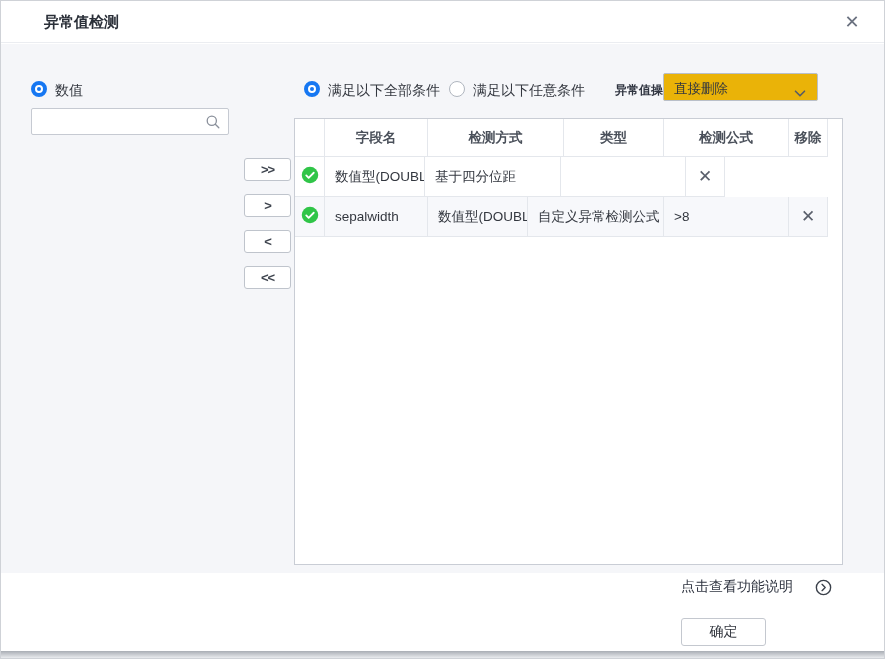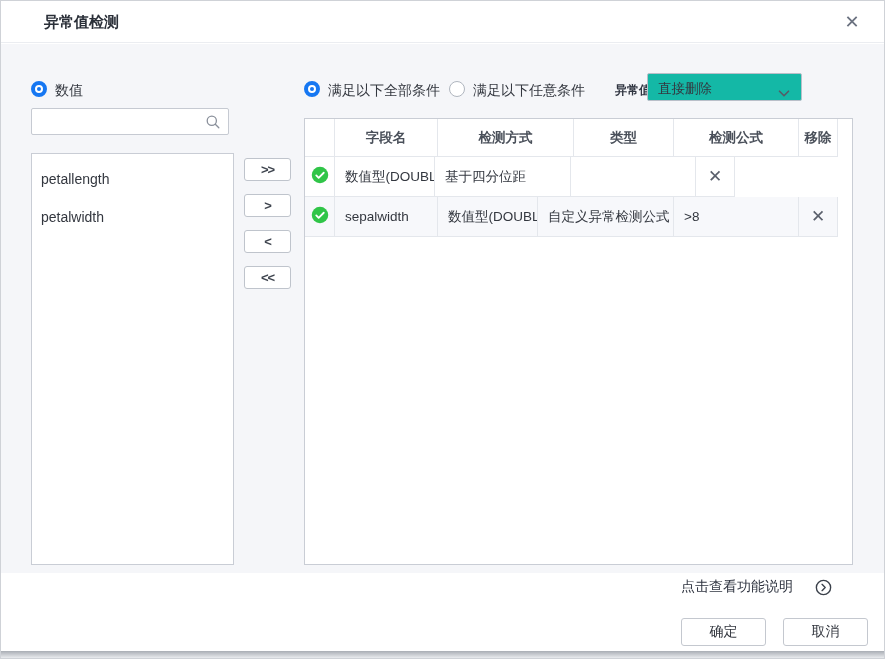--- a/index.html
+++ b/index.html
@@ -30,27 +30,27 @@
   .search .mag{position:absolute;right:7px;top:5px;}
   
   .listbox{position:absolute;left:30px;top:152px;width:203px;height:412px;background:#fff;
     border:1px solid #c9cdd5;padding-top:6px;}
   .listitem{height:38px;line-height:38px;padding-left:9px;font-size:14px;color:#33373f;cursor:pointer;}
   
   .tbtn{position:absolute;left:243px;width:47px;height:23px;background:#fff;border:1px solid #bfc4cc;
     border-radius:3px;display:flex;align-items:center;justify-content:center;cursor:pointer;
     font-size:13px;color:#3f454f;letter-spacing:-1px;font-weight:bold;}
   
-  .select{position:absolute;left:646px;top:72px;width:155px;height:28px;background:#14b8a6;
+  .select{position:absolute;left:662px;top:72px;width:155px;height:28px;background:#eab308;
     border:1px solid #b9bfc9;border-radius:2px;cursor:pointer;}
   .select .val{position:absolute;left:10px;top:6px;font-size:13.5px;color:#33373f;}
   .select .chev{position:absolute;right:11px;top:10px;}
   .oplabel{position:absolute;left:590px;top:81px;font-size:12px;color:#2f3440;font-weight:bold;margin-left:24px;}
   
-  .tpanel{position:absolute;left:303px;top:117px;width:549px;height:447px;background:#fff;border:1px solid #c9cdd5;}
+  .tpanel{position:absolute;left:293px;top:117px;width:549px;height:447px;background:#fff;border:1px solid #c9cdd5;}
   .tgrid{position:absolute;left:0;top:0;width:533px;}
   .trow{display:flex;}
   .tcell{border-right:1px solid #e4e7ec;border-bottom:1px solid #e4e7ec;display:flex;align-items:center;
     font-size:13.5px;color:#33373f;overflow:hidden;white-space:nowrap;}
   .thead .tcell{height:38px;justify-content:center;font-weight:bold;color:#4a505a;}
   .tbody .tcell{height:40px;padding-left:10px;}
   .tbody .tcell.c-status,.tbody .tcell.c-remove{padding-left:0;justify-content:center;}
   .c-status{width:30px;}
   .c-field{width:103px;}
   .c-type{width:100px;}
@@ -87,24 +87,20 @@
   <div class="search">
     <input type="text" value="" style="">
     <span class="mag">
       <svg width="16" height="16" viewBox="0 0 16 16">
         <circle cx="6.8" cy="6.8" r="4.6" fill="none" stroke="#8a909b" stroke-width="1.3"></circle>
         <line x1="10.3" y1="10.3" x2="13.8" y2="13.8" stroke="#8a909b" stroke-width="1.3" stroke-linecap="round"></line>
       </svg>
     </span>
   </div>
 
-  <div class="listbox">
-    <div class="listitem">petallength</div>
-    <div class="listitem">petalwidth</div>
-  </div>
 
   <div class="tbtn" style="top:157px;">&gt;&gt;</div>
   <div class="tbtn" style="top:193px;">&gt;</div>
   <div class="tbtn" style="top:229px;">&lt;</div>
   <div class="tbtn" style="top:265px;">&lt;&lt;</div>
 
   <div class="radio sel" style="left:303px;top:80px;"></div>
   <div class="rlabel" style="left:327px;top:81px;">满足以下全部条件</div>
 
   <div class="radio" style="left:448px;top:80px;"></div>
@@ -173,16 +169,15 @@
     <span>点击查看功能说明</span>
     <span style="display:flex;">
       <svg width="17" height="17" viewBox="0 0 20 20">
         <circle cx="10" cy="10" r="8.4" fill="none" stroke="#3a404a" stroke-width="1.6"></circle>
         <path d="M8.3 6.3L12 10l-3.7 3.7" fill="none" stroke="#3a404a" stroke-width="1.6" stroke-linecap="round" stroke-linejoin="round"></path>
       </svg>
     </span>
   </div>
 
   <div class="btn btn-ok">确定</div>
-  <div class="btn btn-cancel">取消</div>
 
   <div class="bottom-shadow"></div>
 </div>
 
 </body></html>

